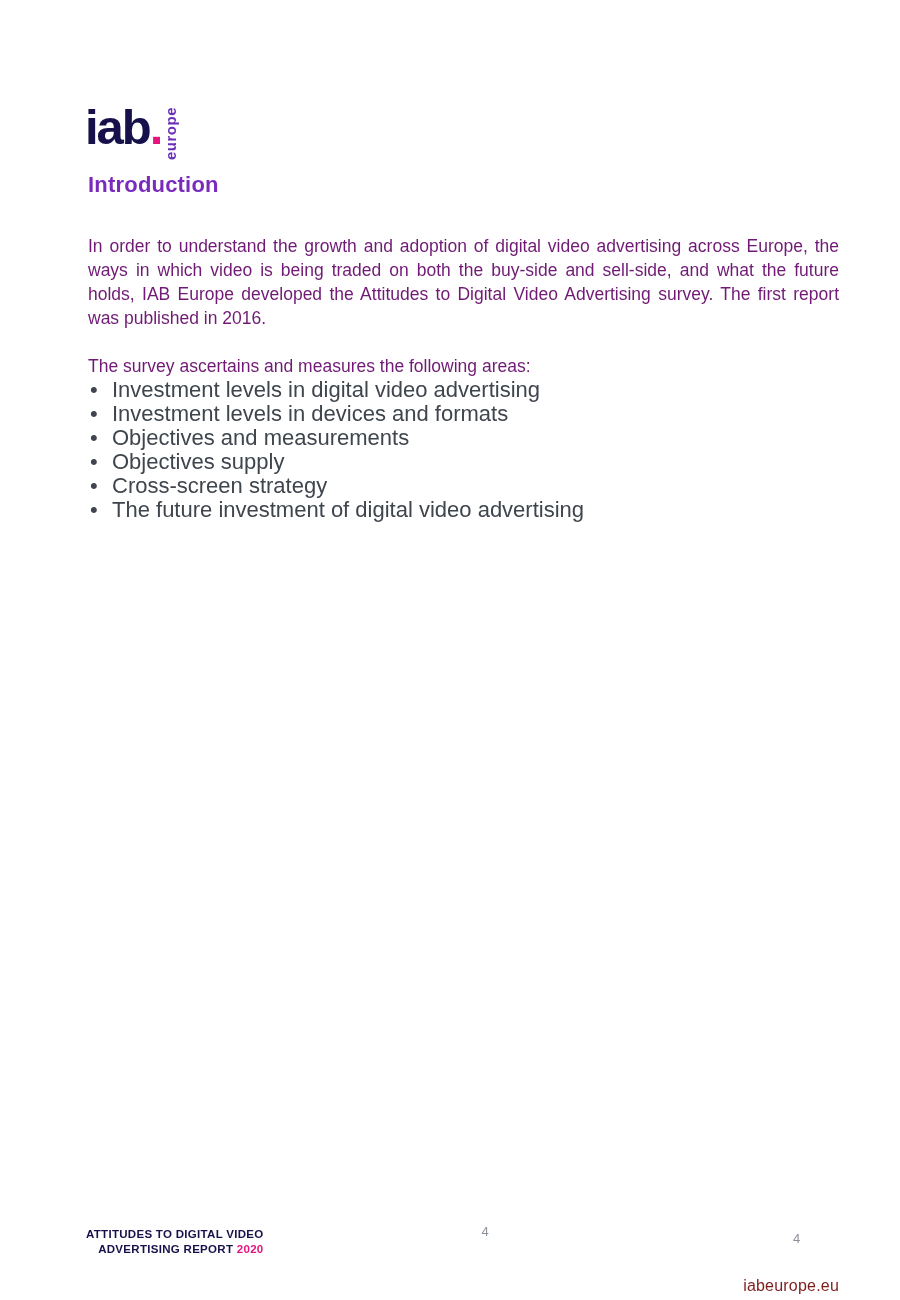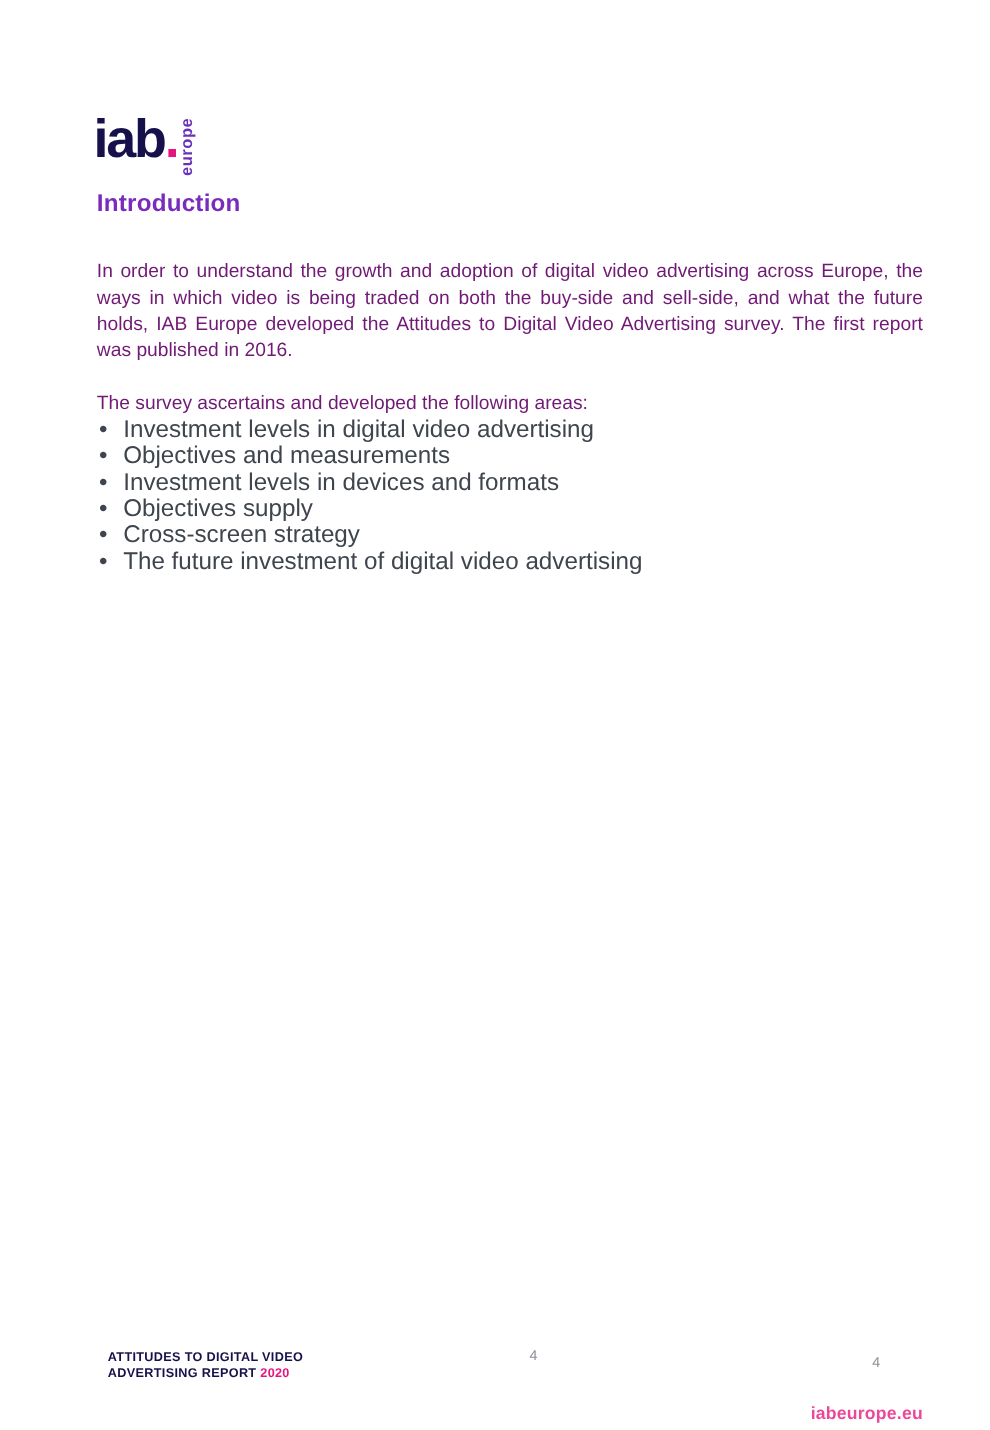--- a/index.html
+++ b/index.html
@@ -85,73 +85,74 @@
   ul.bullet-list li .bullet-glyph {
     position: absolute;
     left: 2px; top: 0;
     color: #3f454d;
   }
   ul.bullet-list li .bullet-glyph::before { content: "\2022"; }
 
   
   .footer-left {
     position: absolute;
-    left: 98px; top: 1227px;
+    left: 86px; top: 1227px;
     font-size: 11.5px;
     font-weight: 800;
     letter-spacing: 0.3px;
     line-height: 15px;
     color: #16114a;
     text-transform: uppercase;
+    text-align: right;
   }
   .footer-year { color: #e5147e; }
   .page-number-center {
     position: absolute;
     left: 430px; top: 1224px;
     width: 110px;
     text-align: center;
     font-size: 13px;
     color: #8b919a;
   }
   .page-number-right {
     position: absolute;
     left: 793px; top: 1231px;
     font-size: 13px;
     color: #8b919a;
   }
   .footer-site {
     position: absolute;
     right: 61px; top: 1277px;
     font-size: 16px;
-    font-weight: 700;
-    color: #ec4899;
+    font-weight: 400;
+    color: #7f1d1d;
     letter-spacing: 0.2px;
   }
 </style>
 </head>
 <body>
 
 <div class="page">
 
   <div class="logo">
     <div class="logo-iab"><span>iab</span><span class="logo-dot">.</span></div>
     <div class="logo-europe">europe</div>
   </div>
 
   <div class="content">
     <h1 class="page-title">Introduction</h1>
 
     <p class="para justified">In order to understand the growth and adoption of digital video advertising across Europe, the ways in which video is being traded on both the buy-side and sell-side, and what the future holds, IAB Europe developed the Attitudes to Digital Video Advertising survey. The first report was published in 2016.</p>
 
-    <p class="para">The survey ascertains and developed the following areas:</p>
+    <p class="para">The survey ascertains and measures the following areas:</p>
 
     <ul class="bullet-list">
       <li><span class="bullet-glyph"></span><span>Investment levels in digital video advertising</span></li>
+      <li><span class="bullet-glyph"></span><span>Investment levels in devices and formats</span></li>
       <li><span class="bullet-glyph"></span><span>Objectives and measurements</span></li>
-      <li><span class="bullet-glyph"></span><span>Investment levels in devices and formats</span></li>
       <li><span class="bullet-glyph"></span><span>Objectives supply</span></li>
       <li><span class="bullet-glyph"></span><span>Cross-screen strategy</span></li>
       <li><span class="bullet-glyph"></span><span>The future investment of digital video advertising</span></li>
     </ul>
   </div>
 
   <div class="footer-left">
     <div>ATTITUDES TO DIGITAL VIDEO</div>
     <div><span>ADVERTISING REPORT </span><span class="footer-year">2020</span></div>
   </div>

